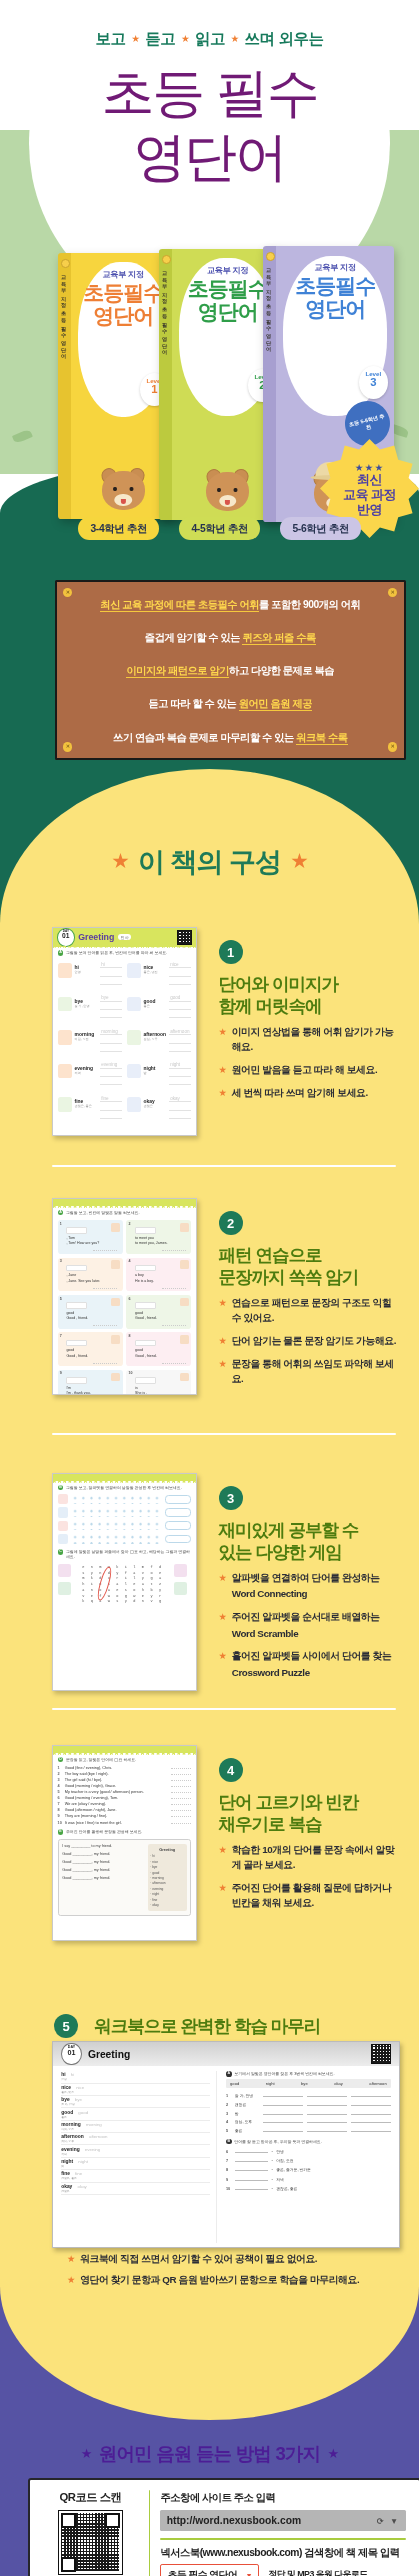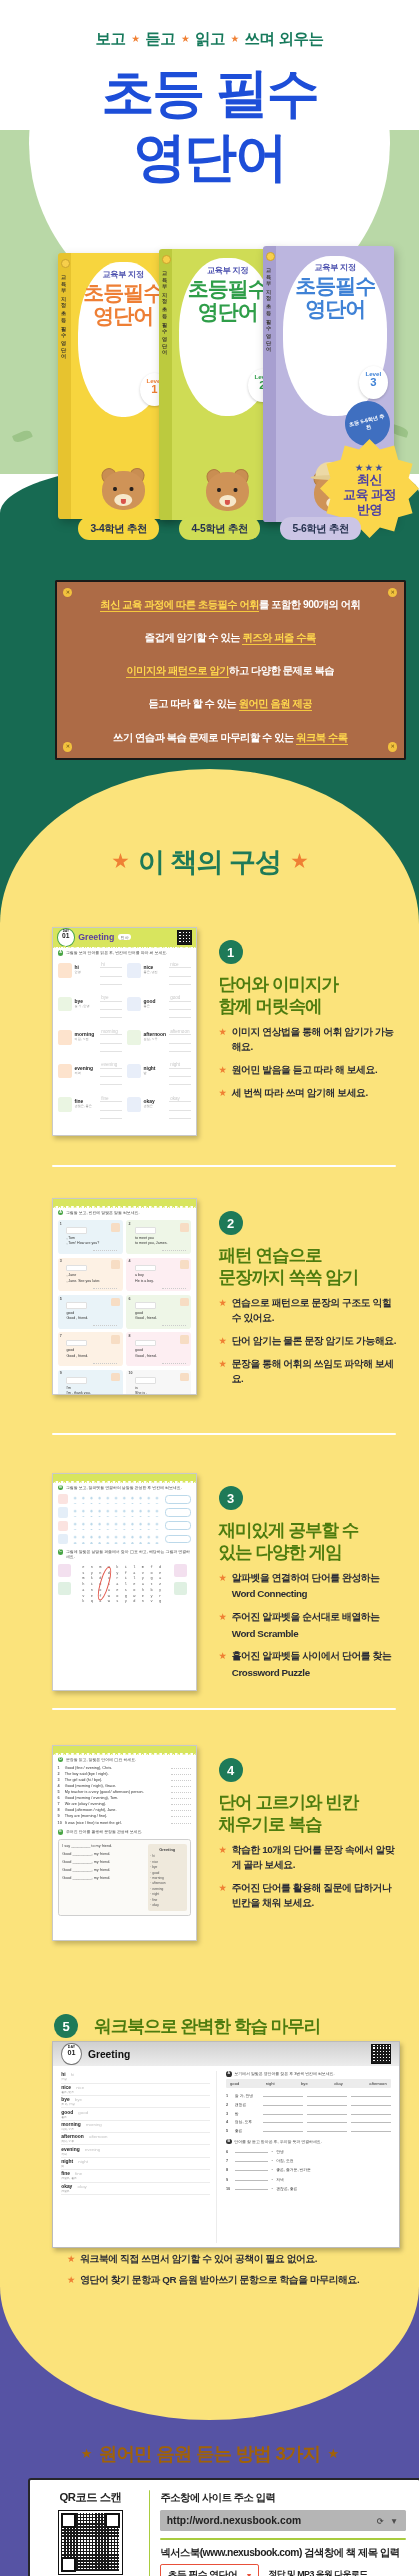--- a/index.html
+++ b/index.html
@@ -15,21 +15,21 @@
                border-radius:50% 50% 50% 50%/155px 155px 134px 134px}
   .leaf{position:absolute;width:18.5px;height:9.3px;background:#9cc488;border-radius:1px 50% 1px 50%;z-index:3}
   .leaf1{left:13.4px;top:432px;transform:rotate(-24deg)}
   .leaf2{right:10.3px;top:426px;transform:rotate(198deg)}
   
   .tagline{position:absolute;top:29px;width:100%;text-align:center;z-index:10;
            font-size:15.5px;font-weight:800;color:#177a5c;letter-spacing:-0.5px}
   .tag-word::before{content:"★";color:#f08034;font-size:9.8px;margin:0 5.7px;vertical-align:2.1px}
   .tag-word.first::before{content:"";margin:0}
   .big-title{position:absolute;top:61px;width:100%;text-align:center;z-index:10;
-             color:#1d4ed8;font-weight:700;font-size:53px;line-height:1.2;letter-spacing:-2.1px}
+             color:#701a75;font-weight:400;font-size:53px;line-height:1.2;letter-spacing:-2.1px}
   
   .books{position:absolute;left:0;top:0;width:419px;height:567px;z-index:6}
   .book{position:absolute;display:flex;filter:drop-shadow(2.6px 4.1px 4.6px rgba(0,0,0,.22))}
   .book1{left:58px;top:253px;width:117px;height:266px;z-index:1}
   .book2{left:159px;top:249px;width:124px;height:271px;z-index:2}
   .book3{left:263px;top:246px;width:131px;height:276px;z-index:3}
   .spine{width:13.4px;border-radius:3.1px 0 0 3.1px;position:relative;display:flex;justify-content:center;padding-top:18.5px}
   .spine::before{content:"";position:absolute;left:3.1px;top:6.2px;width:6.7px;height:6.7px;border-radius:50%;
                  background:#f7cf4b;border:1px solid #caa42e}
   .spine span{writing-mode:vertical-rl;font-size:5.2px;font-weight:800;letter-spacing:1px;color:#35322a}
@@ -194,21 +194,21 @@
         font-size:4.1px;color:#333;margin:1.5px 0 3.1px}
   .garow{display:flex;gap:3.6px;align-items:baseline;font-size:3.8px;color:#333;padding:1.8px 0}
   .gan{width:5.2px;font-weight:700;color:#555;flex:none}
   .gako{width:25px;flex:none}
   .gbl{flex:1;border-bottom:0.5px solid #bbb;height:3.1px}
   .gbrow{display:flex;align-items:baseline;gap:3.6px;font-size:3.8px;color:#333;padding:2.1px 0}
   .gbline{width:33px;border-bottom:0.5px solid #bbb;height:3.1px;flex:none}
   .gbdot{color:#888}
   .gbko{flex:1}
   
-  .aud-title,.dl-title{position:absolute;width:100%;text-align:center;z-index:10;color:#a16207;
+  .aud-title,.dl-title{position:absolute;width:100%;text-align:center;z-index:10;color:#4c1d95;
                        font-size:18.5px;font-weight:900;letter-spacing:-0.8px}
   .aud-title{top:2441px}
   .tstar{font-size:13px;margin:0 7.2px;vertical-align:2.1px}
   .card{position:absolute;left:28px;width:364px;background:#fff;border:2.1px solid #26262b;border-radius:3.1px;z-index:10}
   .card1{top:2478px;height:131px;display:flex;padding:10.3px 12.4px;gap:10.3px}
   .c1-left{width:96px;display:flex;flex-direction:column;align-items:center;gap:4.6px;text-align:center}
   .c1h{font-size:11.3px;font-weight:800;color:#222;letter-spacing:-0.5px}
   .qr-big{position:relative;width:58px;height:58px;border:1px solid #111;padding:2.6px;background:#fff}
   .qr-big .qin{width:100%;height:100%}
   .qc{position:absolute;width:11.3px;height:11.3px;border:2.6px solid #111;background:#fff}

